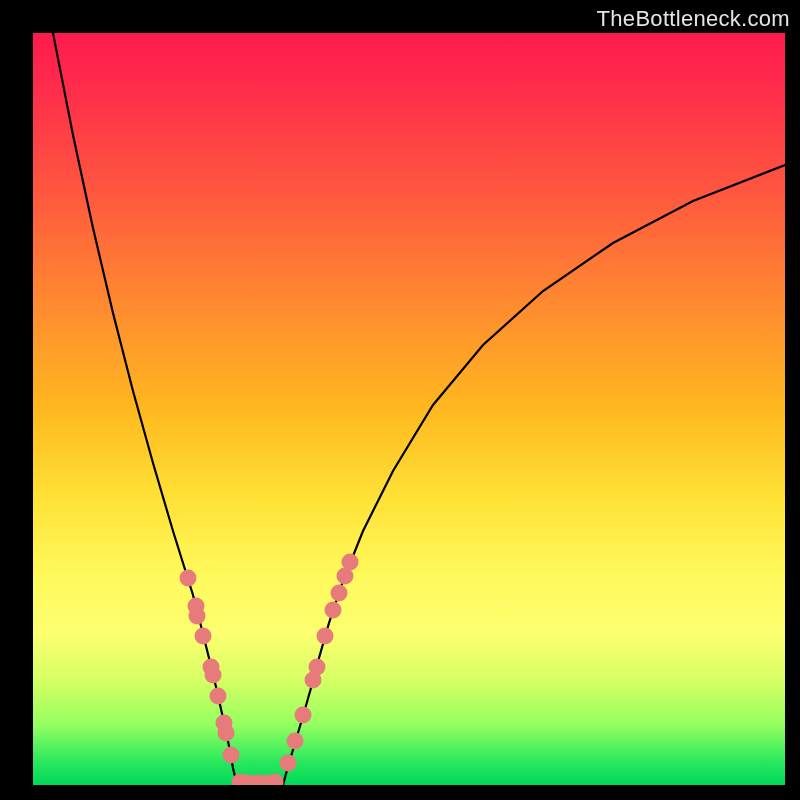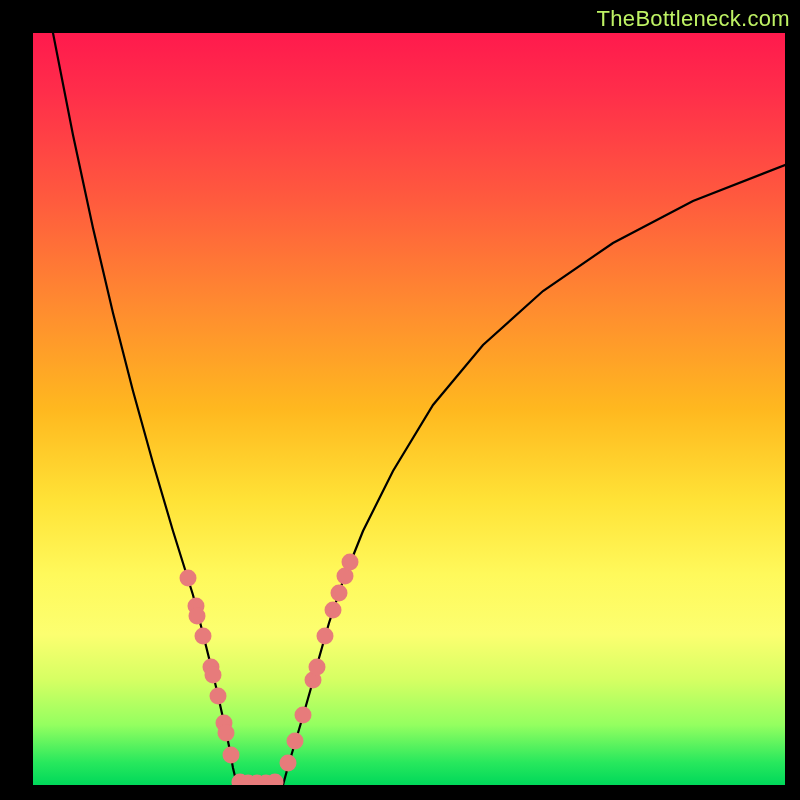--- a/index.html
+++ b/index.html
@@ -40,21 +40,21 @@
       #d6ff63 86%,
       #94ff60 92%,
       #28e85d 97%,
       #00d85a 100%
     );
   }
   .watermark {
     position: absolute;
     top: 6px;
     right: 10px;
-    color: #bef264;
+    color: #e5e5e5;
     font-size: 22px;
     font-weight: 500;
     letter-spacing: 0.3px;
     user-select: none;
   }
   svg.overlay {
     position: absolute;
     left: 0; top: 0;
     width: 752px; height: 752px;
   }

